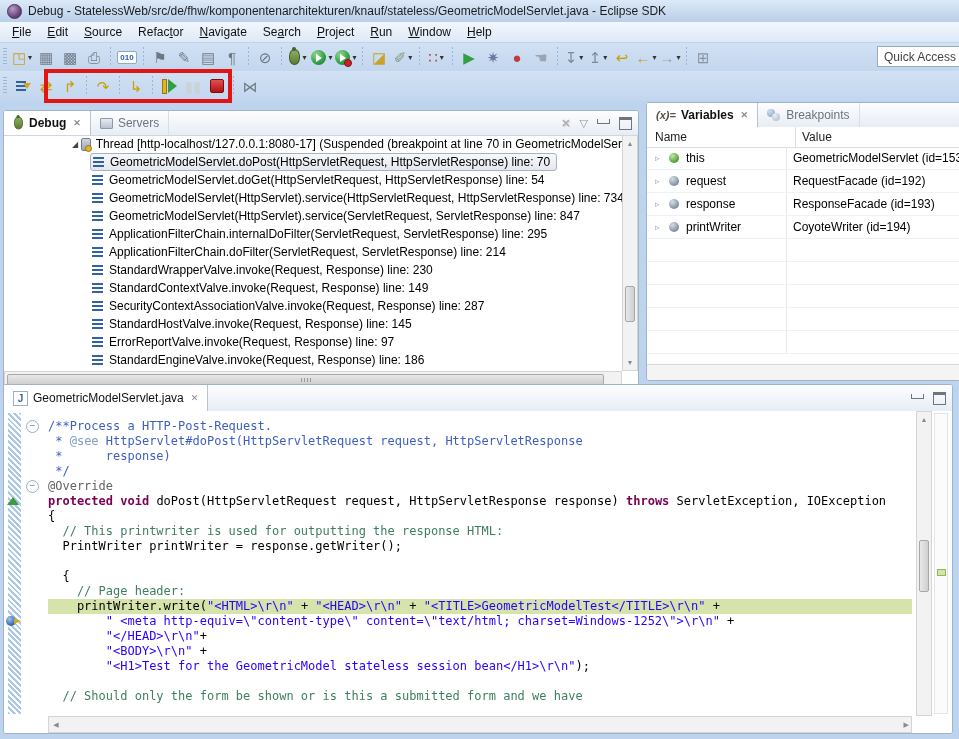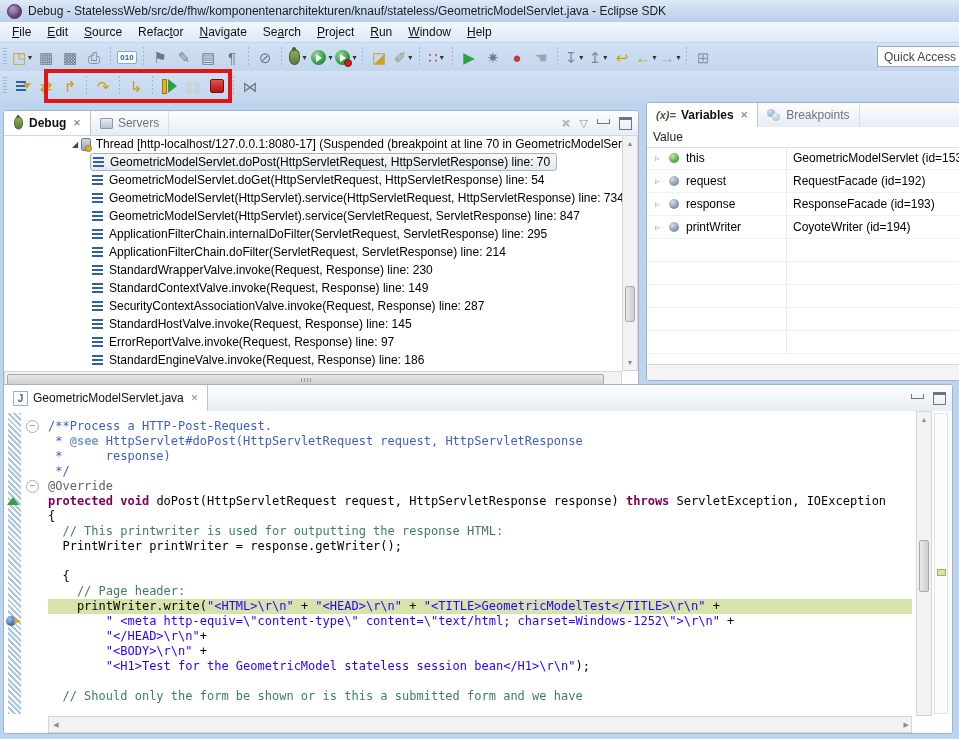--- a/index.html
+++ b/index.html
@@ -137,21 +137,21 @@
   #ed-code{position:absolute;left:44px;top:0;right:40px;bottom:17px;overflow:hidden;
     font-family:"DejaVu Sans Mono","Liberation Mono",monospace;font-size:12px;
     padding-top:8px;}
   .cl{height:15px;line-height:15px;white-space:pre;}
   .cl.hl{background:#d6e3ab;}
   .pl{color:#000;}
   .kw{color:#7b0052;font-weight:bold;}
   .str{color:#2a00ff;}
   .cmt{color:#3f7f5f;}
   .doc{color:#3f5fbf;}
-  .dtag{color:#7f9fbf;font-weight:bold;}
+  .dtag{color:#7f9fbf;font-weight:normal;}
   .ann{color:#646464;}
   .gmark{position:absolute;z-index:5;}
   .fold{width:11px;height:11px;border:1px solid #9ab0c8;border-radius:50%;background:#fff;
     color:#6e7e92;font-size:10px;line-height:9px;text-align:center;}
   .otri{width:0;height:0;border-left:6px solid transparent;border-right:6px solid transparent;
     border-bottom:8px solid #3c9b3c;}
   .bpm{width:18px;height:12px;position:relative;}
   .bpm .ball{position:absolute;left:0;top:1px;width:10px;height:10px;border-radius:50%;
     background:radial-gradient(circle at 35% 30%,#9fc4ea,#3d6fb4 60%,#28497c);}
   .bpm .arw{position:absolute;left:8px;top:3px;border-left:7px solid #d1a526;
@@ -439,20 +439,21 @@
     </div>
     <div class="vtab">
       <span class="bp-tab-ico">
           <i></i>
           <i></i>
         </span>
       <span>Breakpoints</span>
     </div>
   </div>
   <div class="vcols">
+    <div class="vcol-name">Name</div>
     <div class="vcol-val">Value</div>
   </div>
   <div id="var-rows">
       <div class="vrow">
         <div class="n">
           <span class="vexp">▹</span>
           <span class="vorb green"></span>
           <span>this</span>
         </div>
         <div class="v">GeometricModelServlet (id=153</div>

